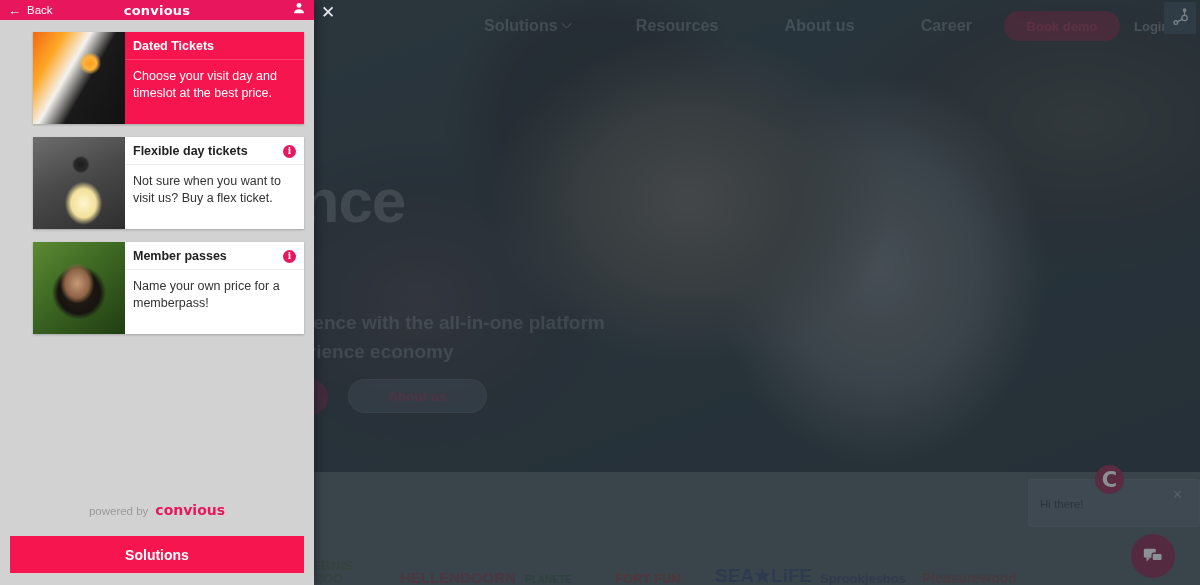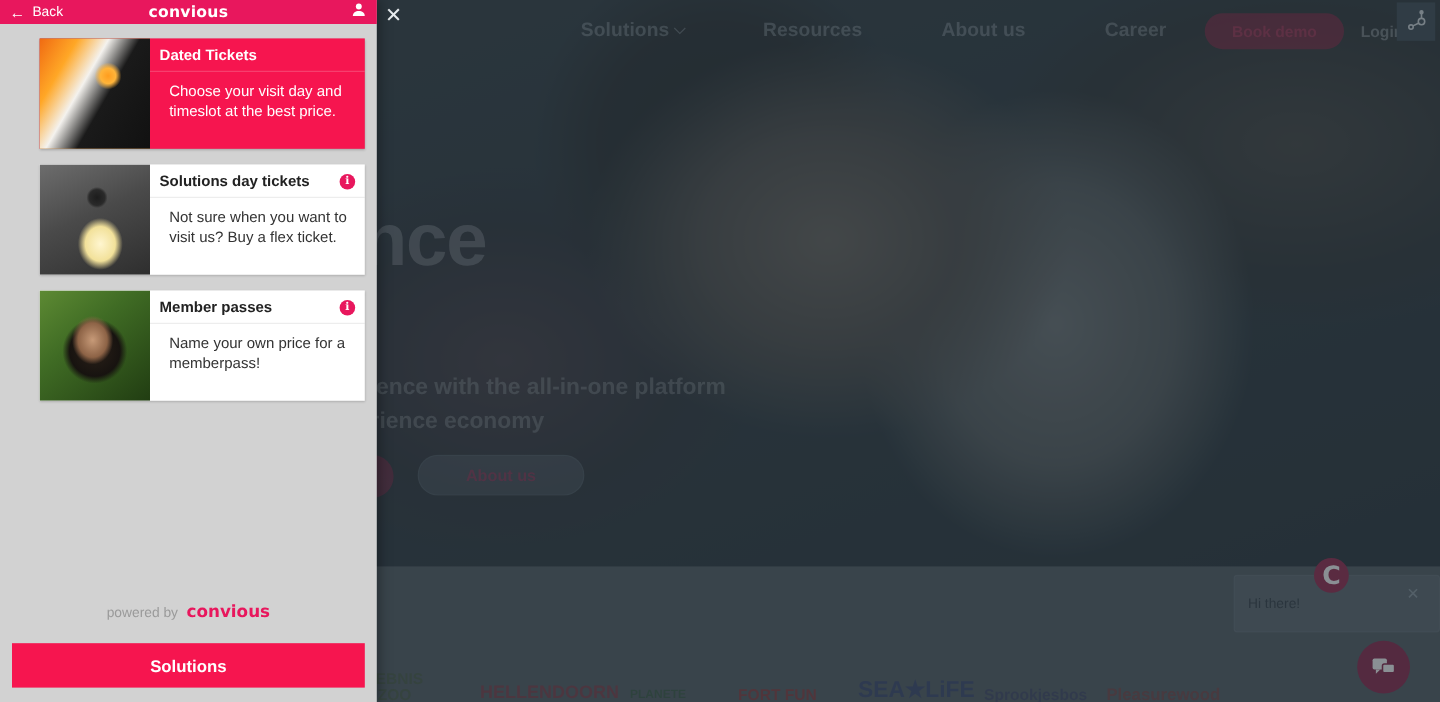--- a/index.html
+++ b/index.html
@@ -152,21 +152,21 @@
   .card.selected { background: #f6154f; }
   .card-img { width: 92px; flex: none; background-size: cover; background-position: center; }
   .card-body { flex: 1; min-width: 0; }
   .card-head {
     display: flex; align-items: center; justify-content: space-between;
     padding: 7px 8px 6px 8px; border-bottom: 1px solid rgba(0,0,0,0.07);
   }
   .card.selected .card-head { border-bottom: 1px solid rgba(255,255,255,0.18); }
   .card-title { font-size: 12.5px; font-weight: bold; color: #222; }
   .card.selected .card-title { color: #fff; }
-  .card-desc { padding: 8px 8px 10px 16px; font-size: 12.5px; line-height: 1.35; color: #333; }
+  .card-desc { padding: 8px 8px 10px 8px; font-size: 12.5px; line-height: 1.35; color: #333; }
   .card.selected .card-desc { color: #fff; }
   .info-dot {
     width: 13px; height: 13px; border-radius: 50%; background: #e8175d;
     color: #fff; font-size: 9px; font-weight: bold; flex: none;
     display: flex; align-items: center; justify-content: center;
     font-family: "DejaVu Serif", serif;
   }
 
   .powered {
     margin-top: auto; text-align: center; padding-bottom: 18px;
@@ -331,21 +331,21 @@
             <span class="card-title">Dated Tickets</span>
           </div>
           <div class="card-desc">Choose your visit day and timeslot at the best price.</div>
         </div>
       </div>
 
       <div class="card">
         <div class="card-img img-penguin" style="height:92px"></div>
         <div class="card-body">
           <div class="card-head">
-            <span class="card-title">Solutions day tickets</span>
+            <span class="card-title">Flexible day tickets</span>
             <span class="info-dot">
               <span>i</span>
             </span>
           </div>
           <div class="card-desc">Not sure when you want to visit us? Buy a flex ticket.</div>
         </div>
       </div>
 
       <div class="card">
         <div class="card-img img-chimp" style="height:92px"></div>

